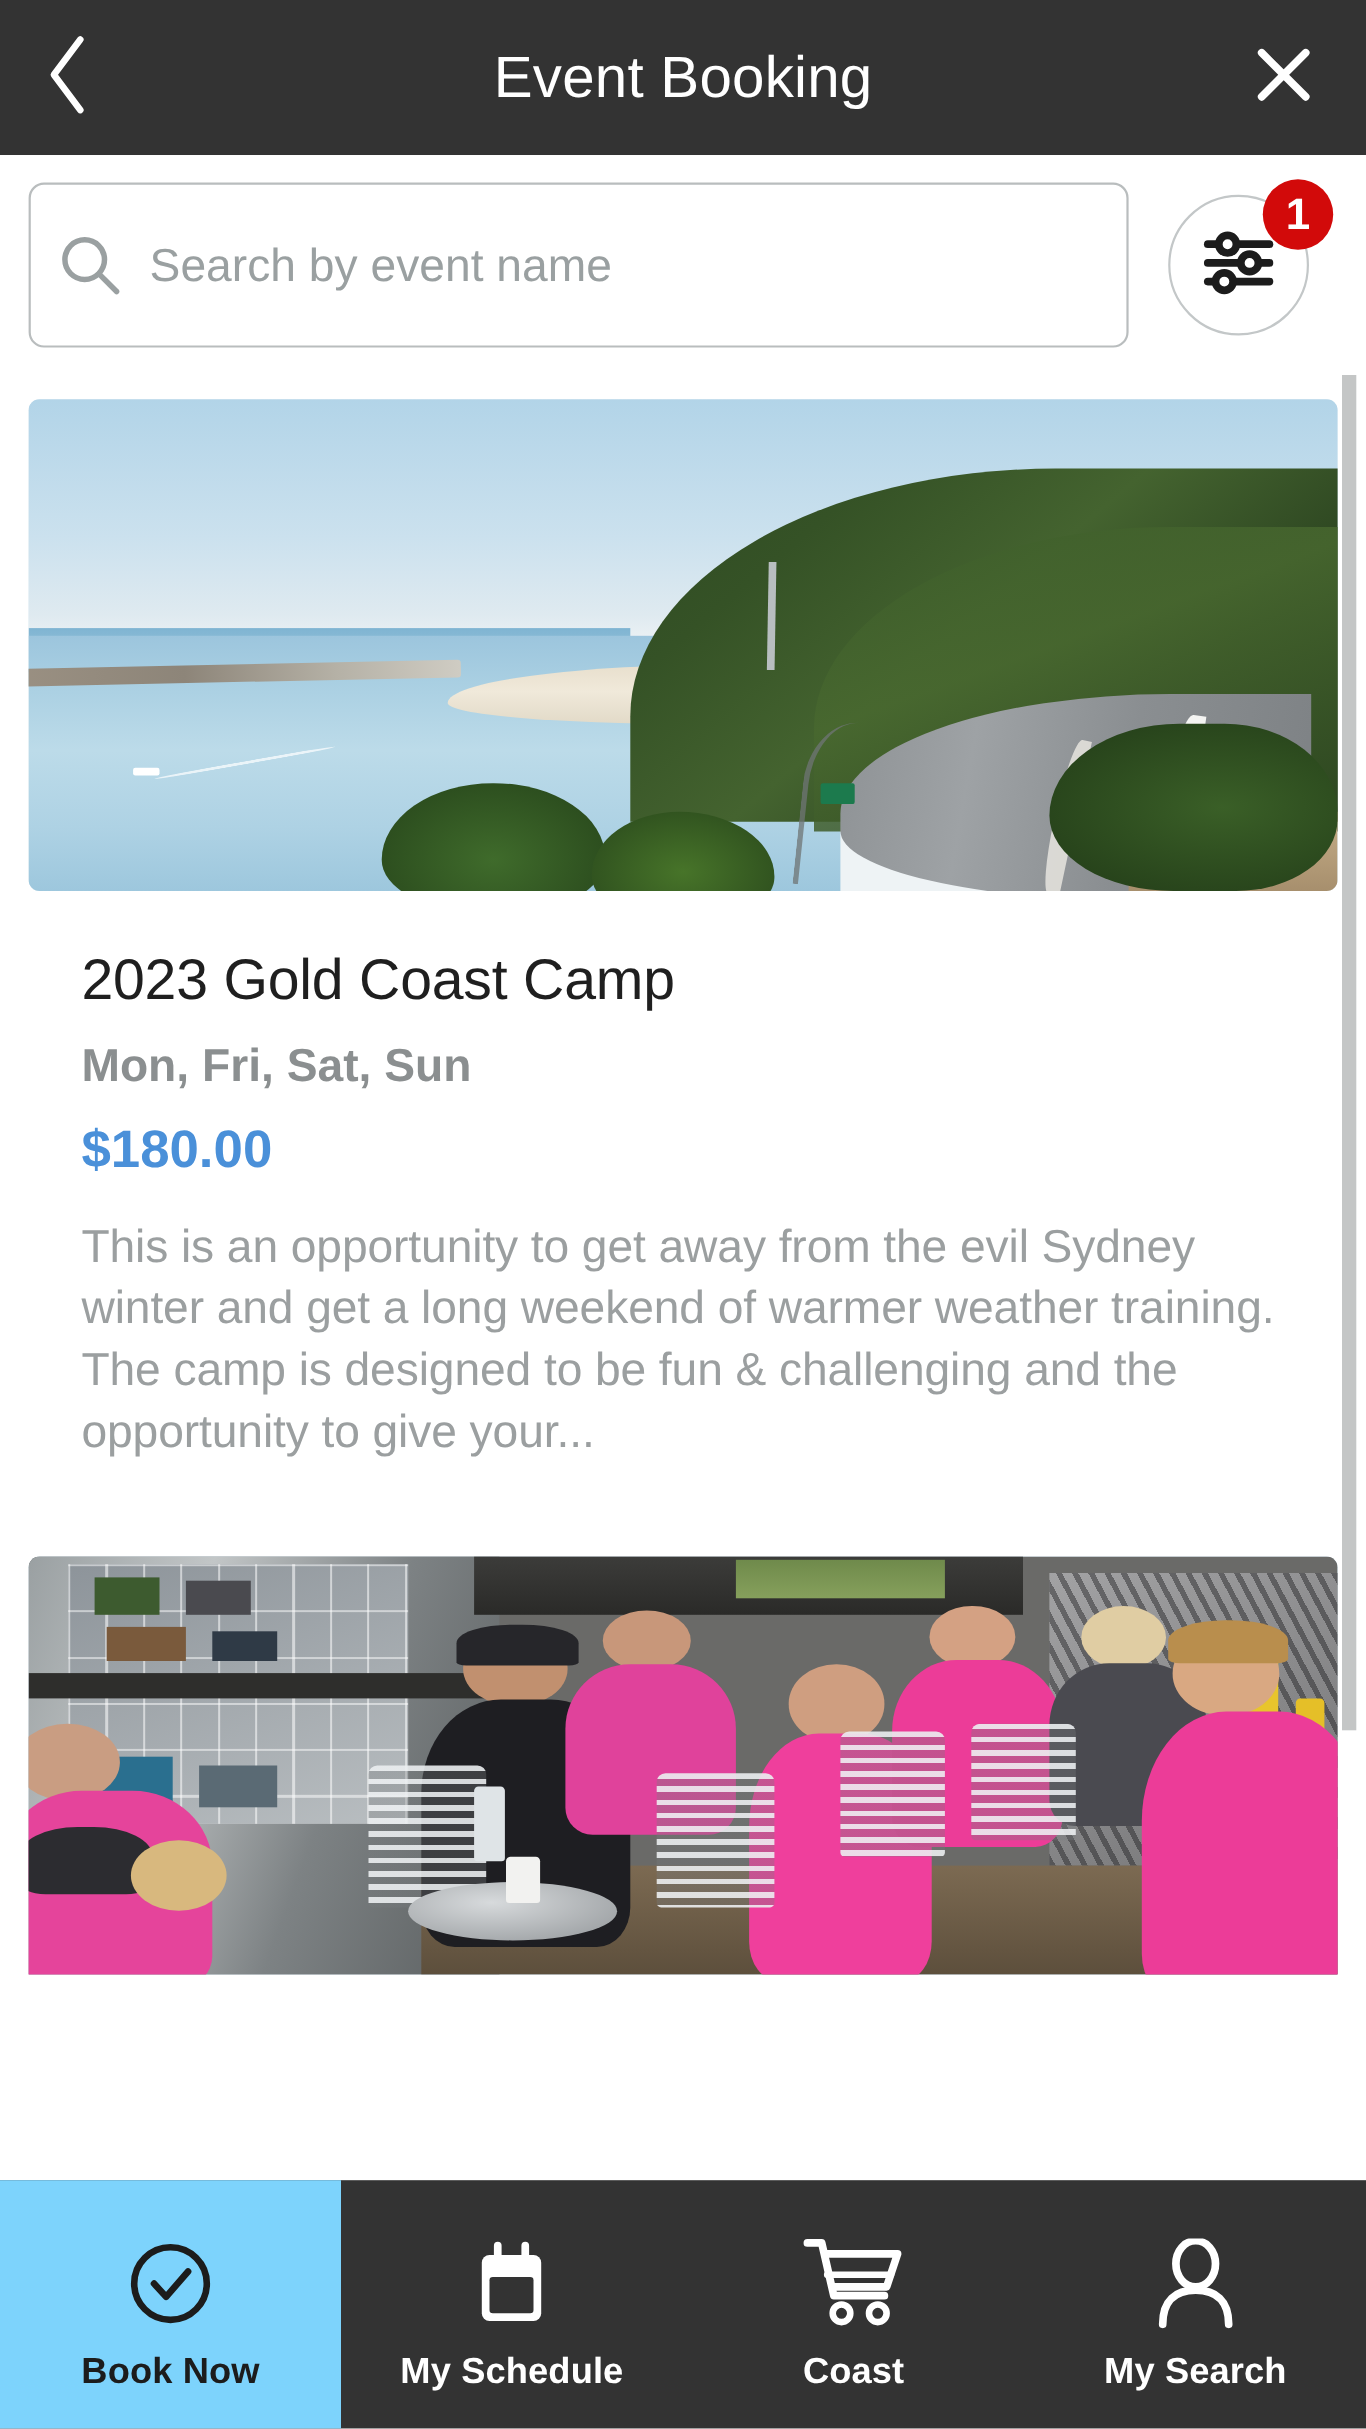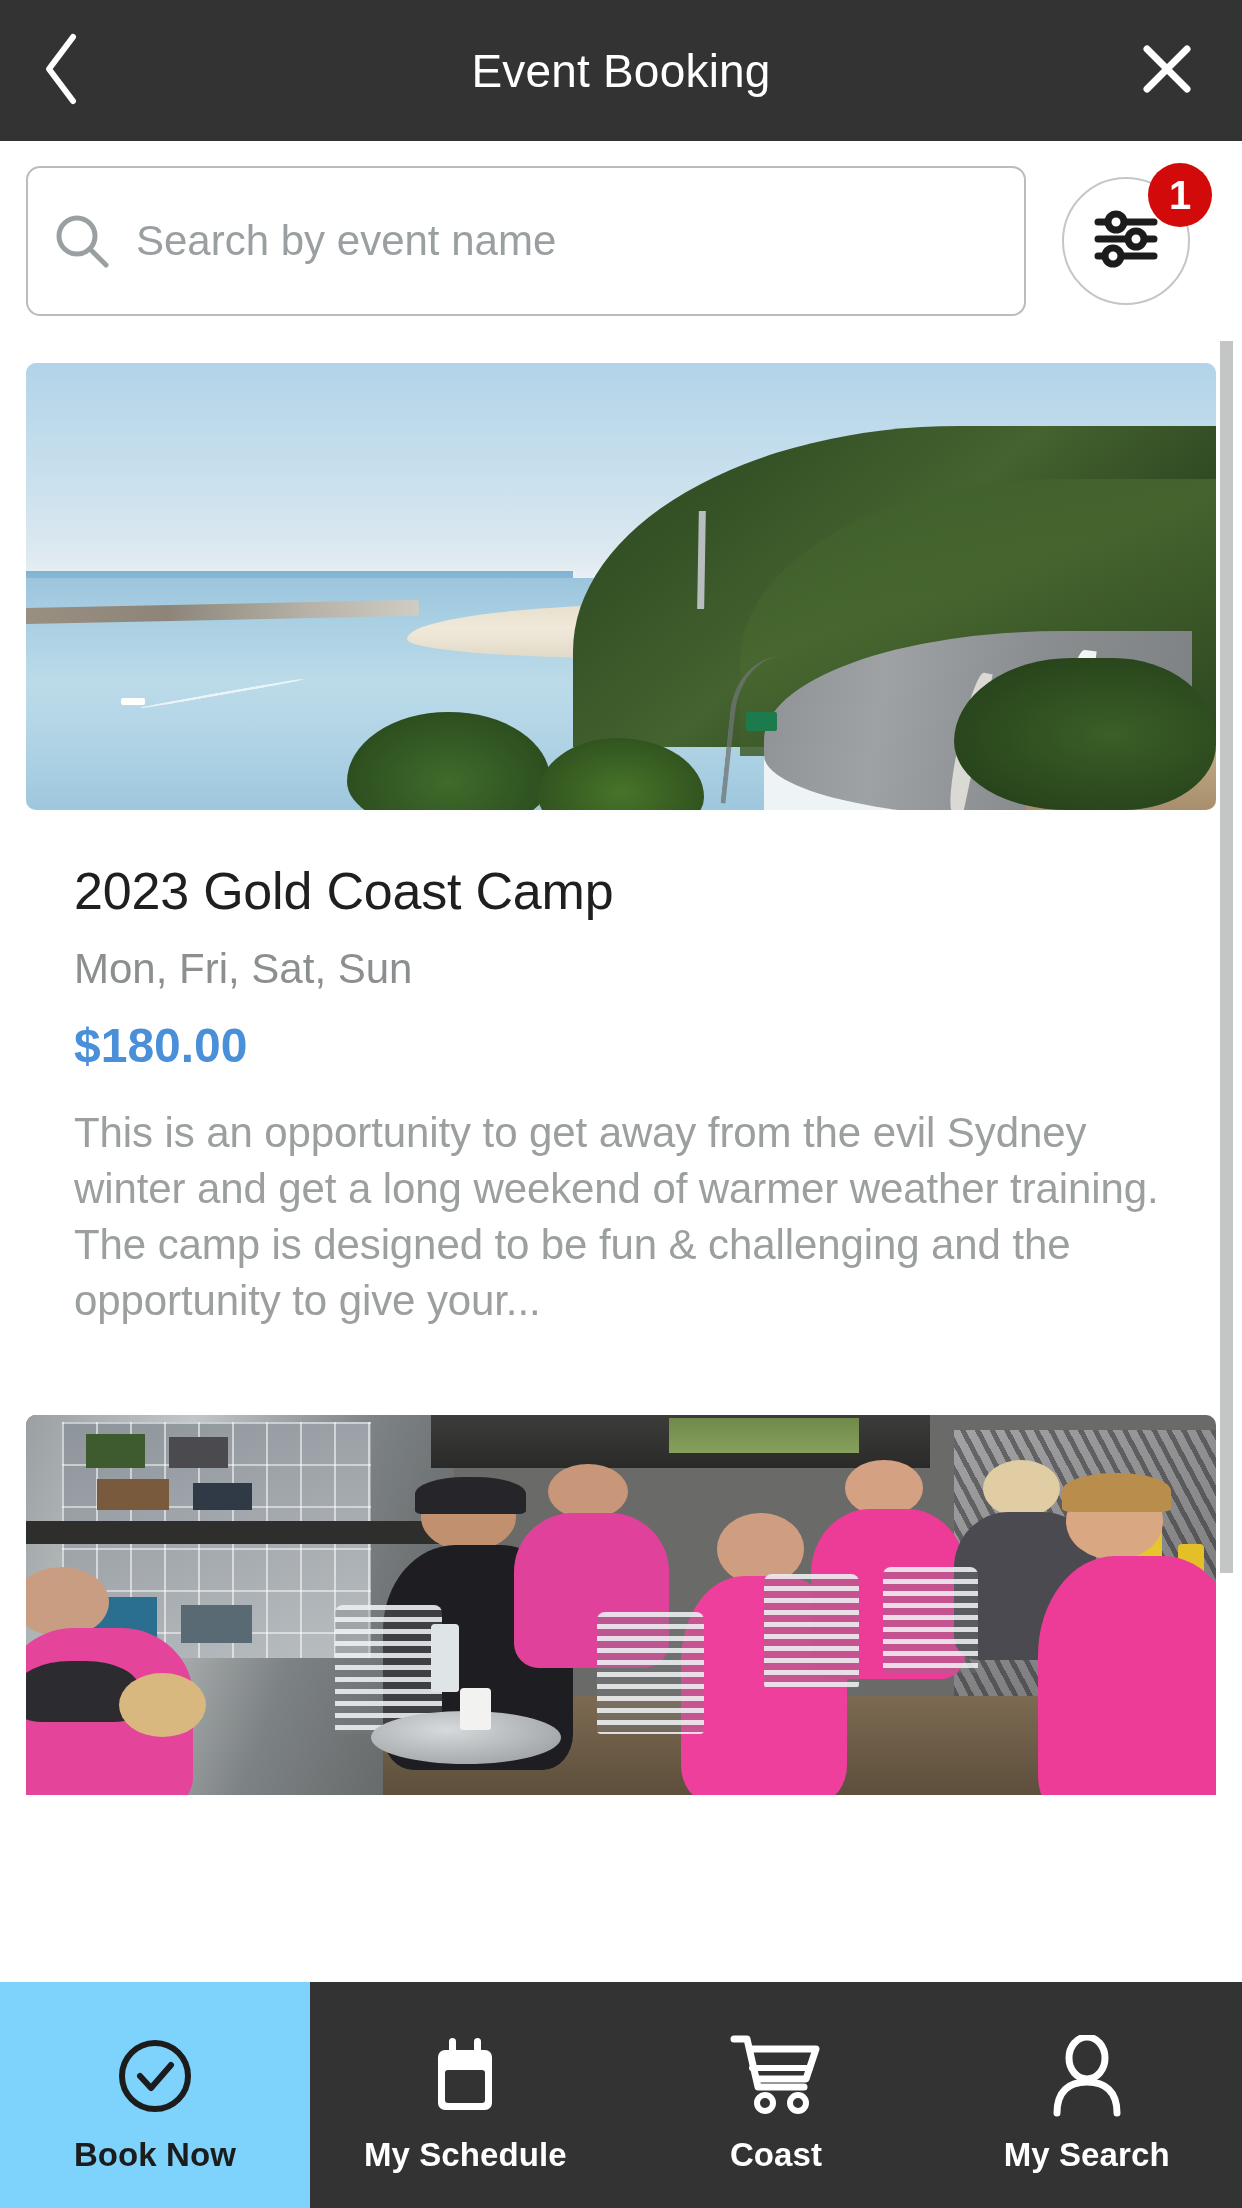--- a/index.html
+++ b/index.html
@@ -44,21 +44,21 @@
     position: absolute;
     right: 36px;
     top: 50%;
     transform: translateY(-50%);
     width: 78px; height: 78px;
     display: flex; align-items: center; justify-content: center;
     cursor: pointer;
   }
   .header-title {
     color: #ffffff;
-    font-size: 46px;
+    font-size: 53px;
     font-weight: 400;
     letter-spacing: 0.2px;
     line-height: 1;
   }
 
   
   .search-row {
     position: absolute;
     top: 141px; left: 0;
     width: 1242px;
@@ -184,21 +184,21 @@
   .event-dates {
     margin-top: 26px;
     font-size: 42px;
     font-weight: 400;
     color: #232323;
     line-height: 1.1;
   }
   .event-days {
     margin-top: 26px;
     font-size: 42px;
-    font-weight: 400;
+    font-weight: 700;
     color: #8b8f90;
     line-height: 1.1;
   }
   .event-price {
     margin-top: 28px;
     font-size: 48px;
     font-weight: 700;
     color: #4a90d9;
     line-height: 1.1;
   }

